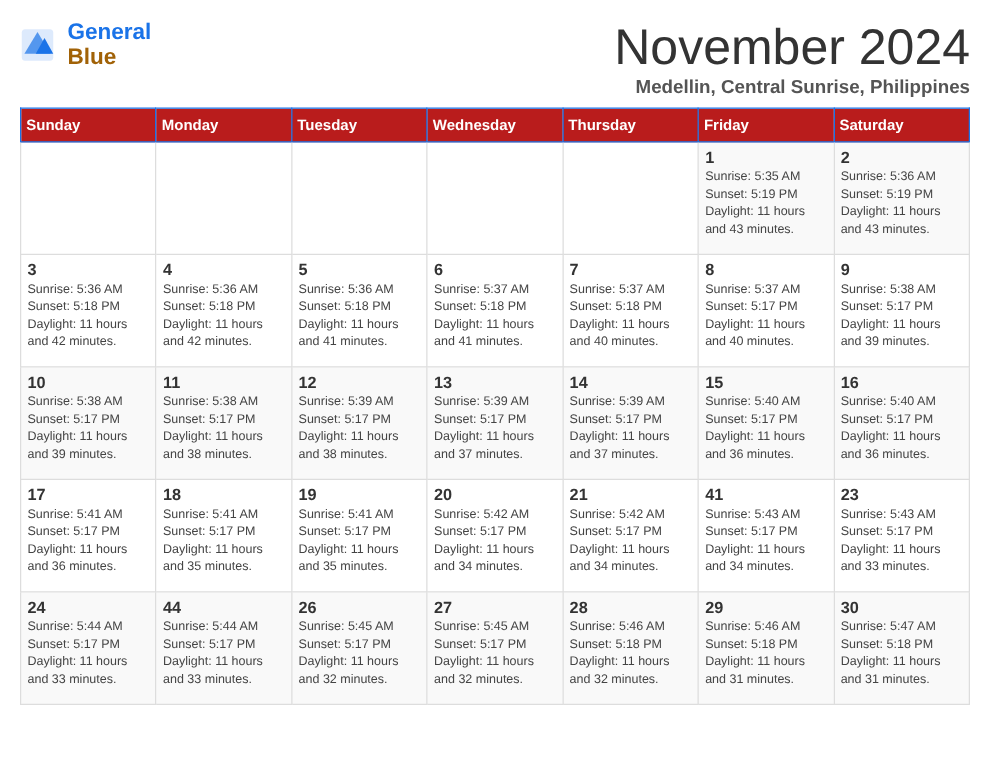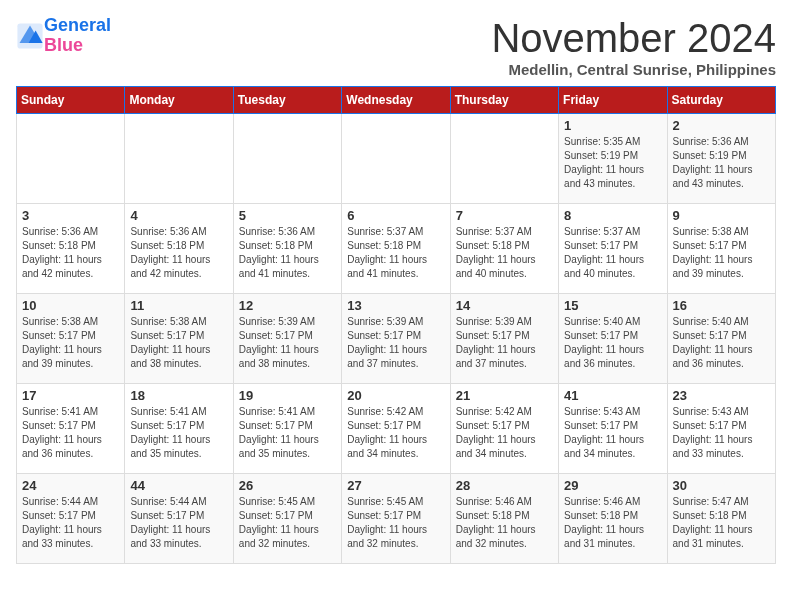--- a/index.html
+++ b/index.html
@@ -12,21 +12,21 @@
     }
     .header-area {
       display: flex;
       justify-content: space-between;
       align-items: flex-start;
       margin-bottom: 8px;
     }
     .logo {
       display: flex;
       align-items: center;
-      gap: 0;
+      gap: 10px;
     }
     .logo-text {
       font-size: 18px;
       font-weight: bold;
       color: #333;
       line-height: 1.1;
     }
     .logo-text span {
       color: #1a73e8;
     }
@@ -93,21 +93,21 @@
 
 <div class="header-area">
   <div class="logo">
     <svg class="logo-icon" viewBox="0 0 40 40">
       <rect x="2" y="2" width="36" height="36" rx="4" fill="#1a73e8" opacity="0.15"></rect>
       <polygon points="20,5 35,30 5,30" fill="#1a73e8" opacity="0.7"></polygon>
       <polygon points="28,12 38,30 18,30" fill="#1a73e8"></polygon>
     </svg>
     <div class="logo-text">
       <div><span>General</span></div>
-      <div><span style="color:#ec4899;">Blue</span></div>
+      <div><span style="color:#a16207;">Blue</span></div>
     </div>
   </div>
   <div class="title-area">
     <div class="month-title">November 2024</div>
     <div class="location">Medellin, Central Sunrise, Philippines</div>
   </div>
 </div>
 
 <table>
   <thead>

